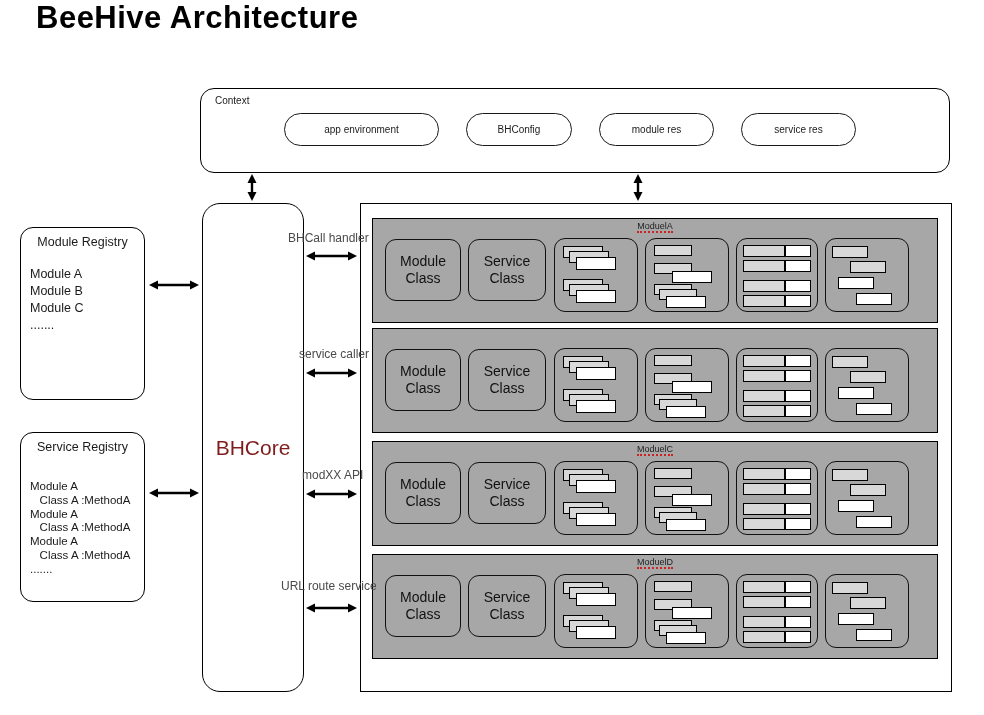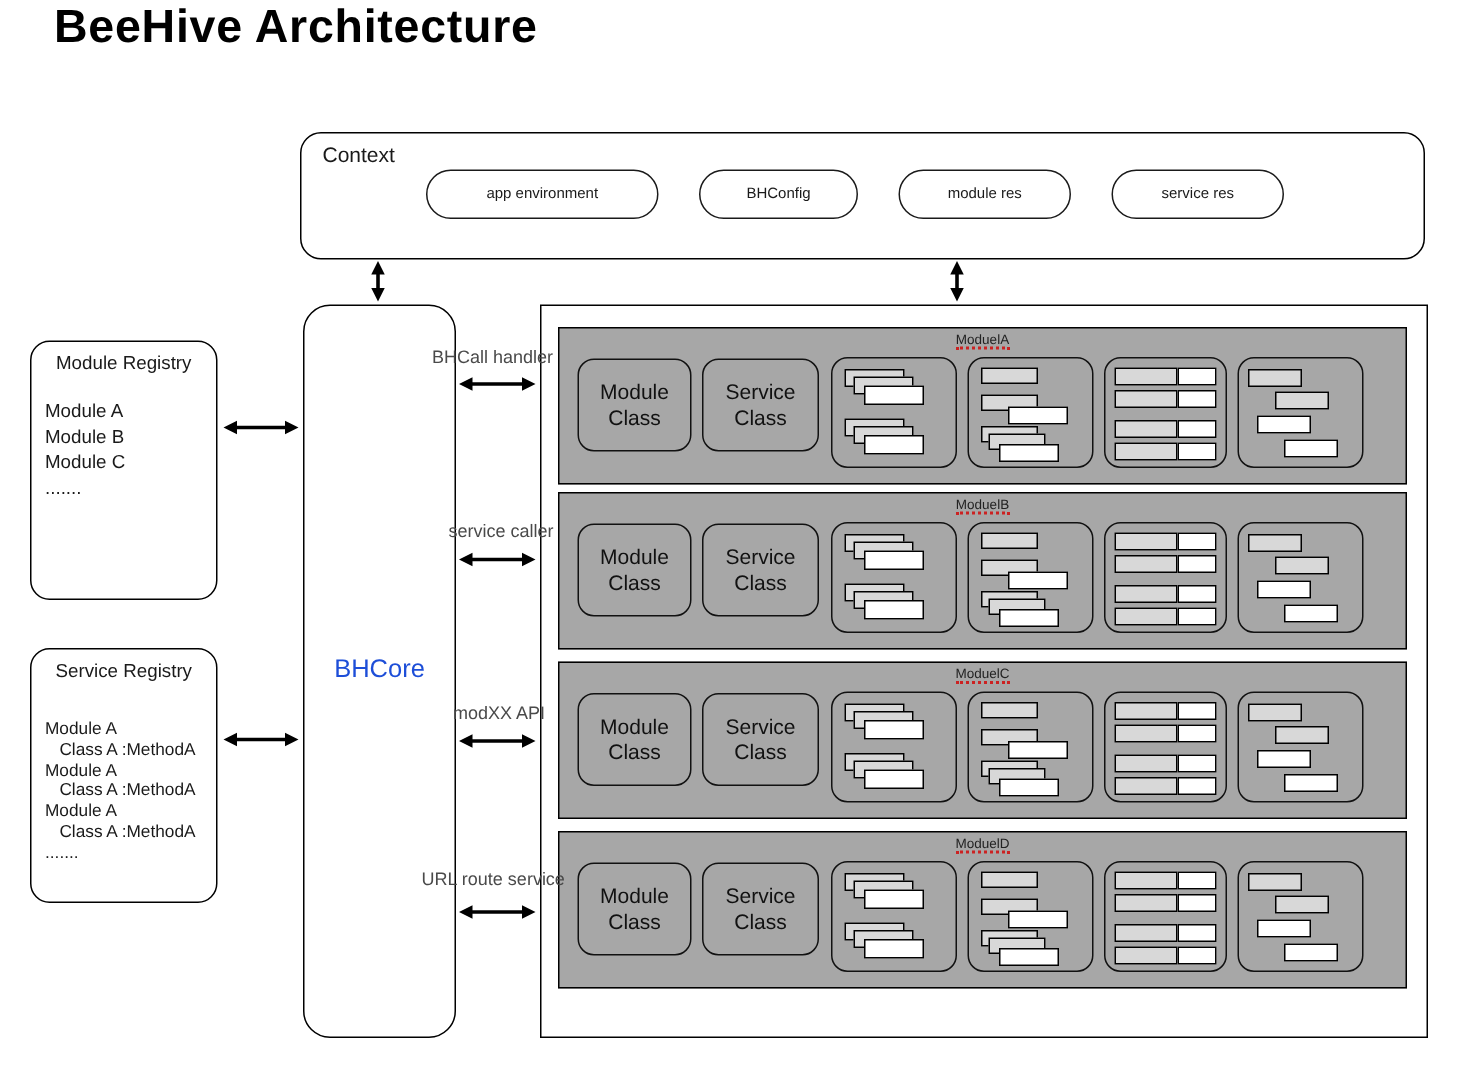--- a/index.html
+++ b/index.html
@@ -3,38 +3,38 @@
 <meta charset="utf-8">
 <style>
   html,body{margin:0;padding:0;background:#fff;}
   .canvas{position:relative;width:984px;height:715px;background:#fff;overflow:hidden;
           font-family:"Liberation Sans", sans-serif;color:#000;}
   .title{position:absolute;left:36px;top:0px;font-size:31px;font-weight:bold;letter-spacing:0.5px;color:#000;}
 
   
   .ctx{position:absolute;left:200px;top:88px;width:748px;height:83px;border:1.6px solid #000;
        border-radius:14px;background:#fff;}
-  .ctx-label{position:absolute;left:14px;top:6px;font-size:14px;color:#1a1a1a;}
+  .ctx-label{position:absolute;left:14px;top:6px;font-size:10px;color:#1a1a1a;}
   .pill{position:absolute;top:24px;height:33px;border:1.6px solid #1a1a1a;border-radius:17px;
         background:#fff;display:flex;align-items:center;justify-content:center;
         font-size:10px;color:#1a1a1a;box-sizing:border-box;}
 
   
   .reg{position:absolute;left:20px;width:125px;border:1.6px solid #000;border-radius:13px;background:#fff;box-sizing:border-box;}
   .reg-title{text-align:center;font-size:12.5px;padding-top:7px;color:#1a1a1a;}
   .reg-items{font-size:12.5px;line-height:17px;padding-left:9px;white-space:pre;color:#1a1a1a;}
   #module-registry{top:227px;height:173px;}
   #module-registry .reg-items{margin-top:17px;}
   #service-registry{top:432px;height:170px;}
   #service-registry .reg-items{margin-top:26px;font-size:11.5px;line-height:13.8px;}
 
   
   .bhcore{position:absolute;left:202px;top:203px;width:100px;height:487px;border:1.6px solid #000;
           border-radius:18px;background:#fff;}
-  .bhcore-label{position:absolute;width:100%;top:232px;text-align:center;font-size:17px;color:#1d4ed8;}
+  .bhcore-label{position:absolute;width:100%;top:232px;text-align:center;font-size:21px;color:#7f1d1d;}
 
   
   .panel{position:absolute;left:360px;top:203px;width:590px;height:487px;border:1.6px solid #000;background:#fff;}
   .mrow{position:absolute;left:11px;width:566px;height:105px;border:1.2px solid #000;box-sizing:border-box;}
   .mrow-label{position:absolute;width:100%;top:2px;text-align:center;font-size:9px;color:#222;}
   .mrow-label span{border-bottom:2px dotted #cc2222;padding-bottom:0px;}
   .classbox{position:absolute;top:20px;height:62px;border:1.6px solid #111;border-radius:11px;
             display:flex;align-items:center;justify-content:center;text-align:center;
             font-size:14px;line-height:17px;color:#111;box-sizing:border-box;}
   .iconbox{position:absolute;top:19px;height:74px;border:1.6px solid #111;border-radius:11px;box-sizing:border-box;}
@@ -119,21 +119,20 @@
           <div class="bar" style="left: 48px; top: 56px; width: 26px; height: 12px; background: rgb(255, 255, 255);"></div>
         </div>
         <div class="iconbox" style="left: 452px; width: 84px;">
           <div class="bar" style="left: 6px; top: 7px; width: 36px; height: 12px; background: rgb(216, 216, 216);"></div>
           <div class="bar" style="left: 24px; top: 22px; width: 36px; height: 12px; background: rgb(216, 216, 216);"></div>
           <div class="bar" style="left: 12px; top: 38px; width: 36px; height: 12px; background: rgb(255, 255, 255);"></div>
           <div class="bar" style="left: 30px; top: 54px; width: 36px; height: 12px; background: rgb(255, 255, 255);"></div>
         </div>
       </div>
       <div class="mrow" style="top: 124px; background: rgb(167, 167, 167);">
-        <div class="mrow-label"><span style="border-bottom-color: rgb(204, 34, 34);">ModuelB</span></div>
         <div class="classbox" style="left: 12px; width: 76px; white-space: pre-line;">Module
 Class</div>
         <div class="classbox" style="left: 95px; width: 78px; white-space: pre-line;">Service
 Class</div>
         <div class="iconbox" style="left: 181px; width: 84px;">
           <div class="bar" style="left: 8px; top: 7px; width: 40px; height: 12px; background: rgb(216, 216, 216);"></div>
           <div class="bar" style="left: 14px; top: 12px; width: 40px; height: 12px; background: rgb(216, 216, 216);"></div>
           <div class="bar" style="left: 21px; top: 18px; width: 40px; height: 13px; background: rgb(255, 255, 255);"></div>
           <div class="bar" style="left: 8px; top: 40px; width: 40px; height: 12px; background: rgb(216, 216, 216);"></div>
           <div class="bar" style="left: 14px; top: 45px; width: 40px; height: 12px; background: rgb(216, 216, 216);"></div>

